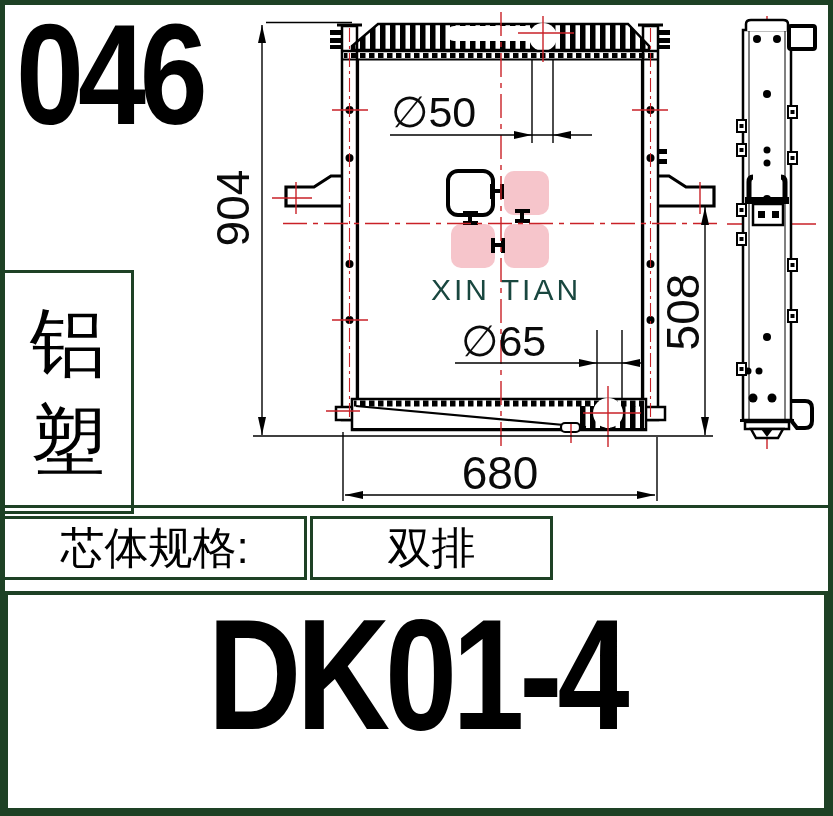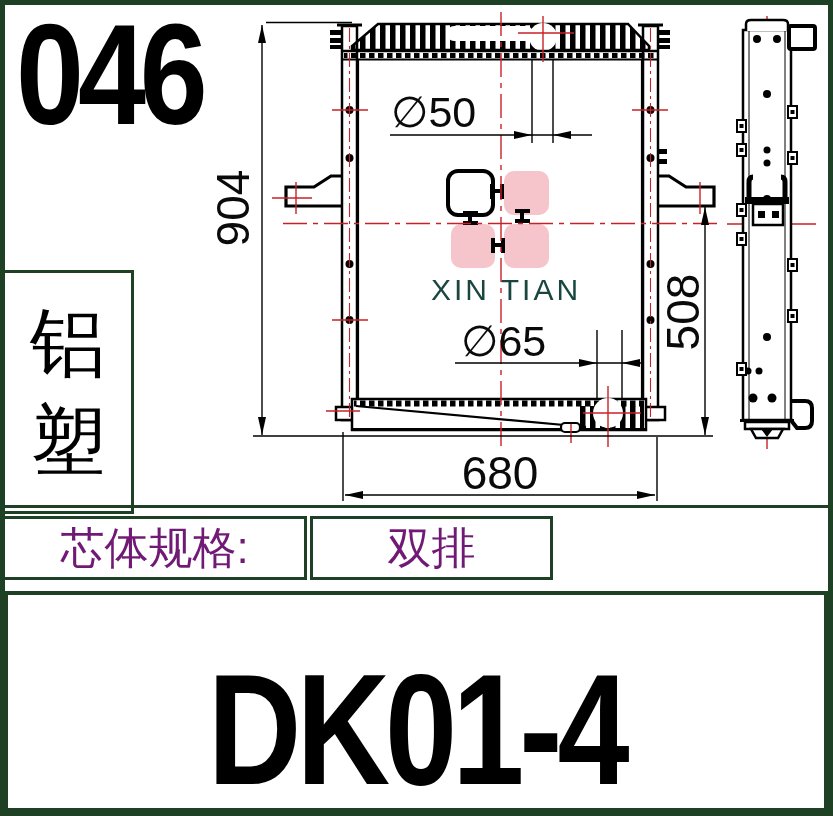--- a/index.html
+++ b/index.html
@@ -13,29 +13,29 @@
     letter-spacing:-7px;color:#000;transform:scaleX(0.86);transform-origin:left top;white-space:nowrap;
   }
   .material-box{
     position:absolute;left:2px;top:270px;width:126px;height:238px;border:3px solid #1e4125;
     display:flex;flex-direction:column;align-items:center;justify-content:center;gap:22px;
     font-size:76px;color:#000;line-height:1;background:#fff;z-index:5;
   }
   .sep-line{position:absolute;left:0;top:505px;width:833px;height:3px;background:#1e4125;z-index:5;}
   .spec-cell{
     position:absolute;top:516px;height:64px;border:3px solid #1e4125;background:#fff;
-    display:flex;align-items:center;justify-content:center;font-size:44px;color:#701a75;
+    display:flex;align-items:center;justify-content:center;font-size:44px;color:#000000;
     white-space:nowrap;z-index:5;box-sizing:border-box;
   }
   .cell-label{left:2px;width:305px;}
   .cell-val1{left:310px;width:243px;}
   .cell-val2{left:556px;width:273px;}
   .model-box{
     position:absolute;left:4px;top:591px;width:824px;height:221px;border:4px solid #1e4125;
-    background:#fff;display:flex;align-items:flex-end;justify-content:center;z-index:5;box-sizing:border-box;
+    background:#fff;display:flex;align-items:flex-start;justify-content:center;z-index:5;box-sizing:border-box;
   }
   .model-code{
     font-size:158px;font-weight:bold;letter-spacing:-6px;color:#000;line-height:1;
     transform:scaleX(0.82);white-space:nowrap;
   }
   svg.drawing{position:absolute;left:0;top:0;z-index:1;}
   .dim{font-family:"Liberation Sans",sans-serif;fill:#0a0a0a;}
   .brand{font-family:"Liberation Sans",sans-serif;fill:#19473f;letter-spacing:3px;}
 </style>
 </head>

